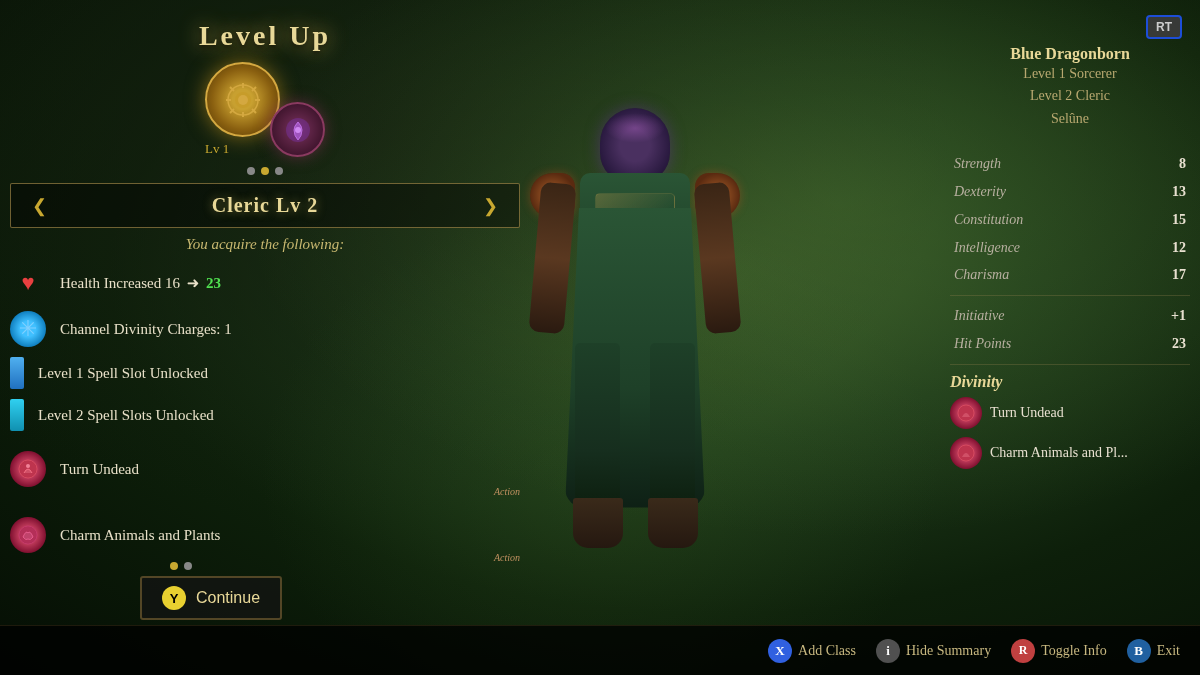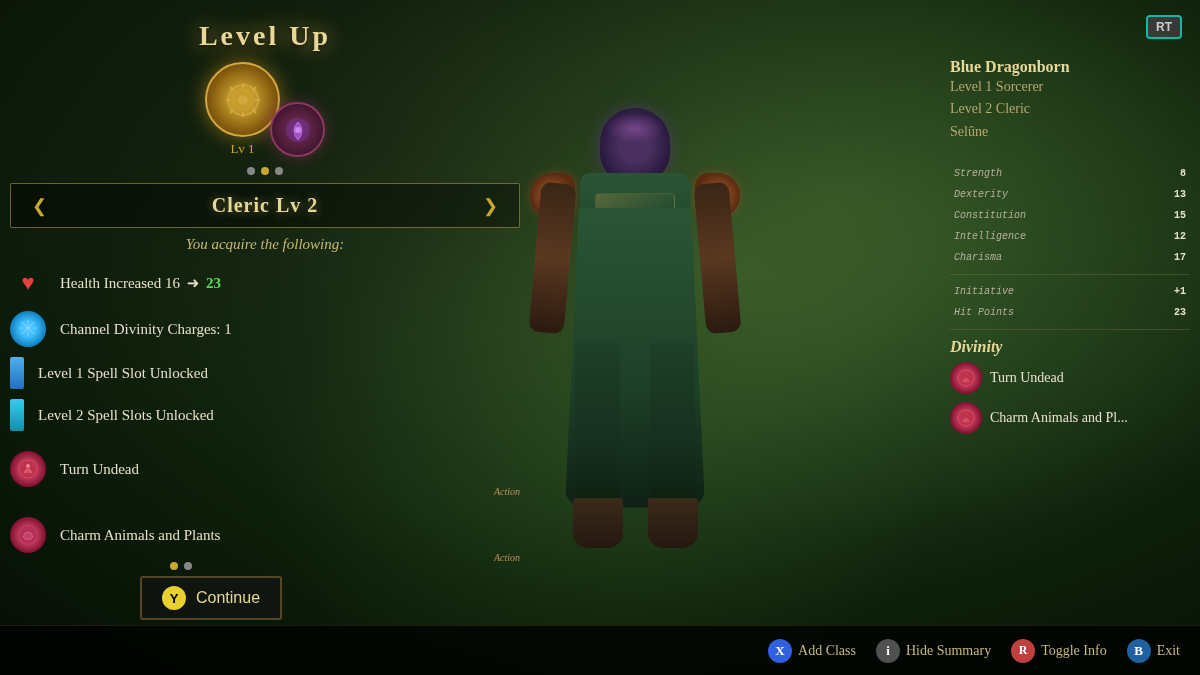--- a/index.html
+++ b/index.html
@@ -258,21 +258,20 @@
       width: 55px;
       height: 55px;
       background: radial-gradient(ellipse, #6a2a50 20%, #4a1a35 60%, #2a0a20 100%);
       border: 2px solid #8a3a60;
       box-shadow: 0 0 15px rgba(150,50,100,0.5);
       font-size: 24px;
       margin-left: -10px;
     }
 
     .lv-label {
-      text-align: center;
       color: #c8a830;
       font-size: 13px;
       margin-top: 4px;
     }
 
     
     .progress-dots {
       display: flex;
       justify-content: center;
       gap: 6px;
@@ -462,44 +461,44 @@
       border: 1px solid #888;
       color: #ddd;
       font-size: 11px;
       font-weight: bold;
       padding: 2px 6px;
       border-radius: 3px;
     }
 
     
     .char-info {
-      margin-top: 43px;
+      text-align: center;
+      margin-top: 30px;
       margin-bottom: 20px;
     }
     .char-info-name {
       color: #e8d898;
       font-size: 16px;
       font-weight: bold;
     }
     .char-info-line {
       color: #b8a870;
       font-size: 14px;
       line-height: 1.6;
     }
 
     
     .stats-table {
       width: 100%;
       border-collapse: collapse;
     }
     .stats-table td {
       padding: 2px 4px;
-      font-size: 10px;
+      font-size: 14px;
       line-height: 1.7;
-      font-family: Liberation Mono, monospace;
     }
     .stats-table .stat-name {
       color: #b8b0a0;
       font-style: italic;
     }
     .stats-table .stat-value {
       color: #e8e0d0;
       text-align: right;
       font-weight: bold;
     }
@@ -644,21 +643,21 @@
       height: 32px;
       border-radius: 2px;
       flex-shrink: 0;
     }
     .spell-bar-1 { background: linear-gradient(180deg, #50b0f0 0%, #2070c0 100%); }
     .spell-bar-2 { background: linear-gradient(180deg, #30d0f0 0%, #1090b0 100%); }
 
     
     .rt-badge {
       background: rgba(60,60,60,0.9);
-      border: 2px solid #14b8a6;
+      border: 2px solid #1d4ed8;
       color: #ccc;
       font-size: 12px;
       font-weight: bold;
       padding: 3px 8px;
       border-radius: 4px;
       font-family: sans-serif;
     }
   </style>
 </head>
 <body>

